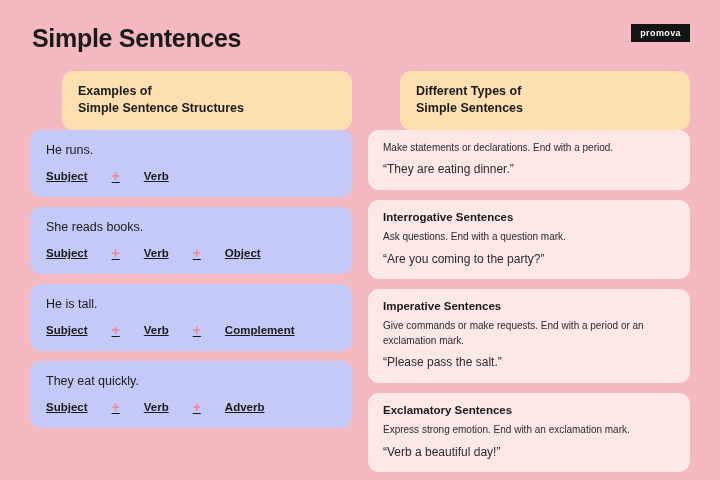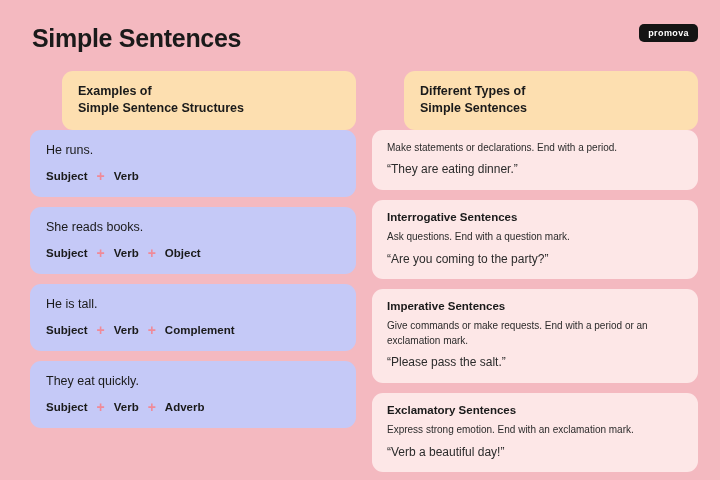--- a/index.html
+++ b/index.html
@@ -11,42 +11,42 @@
     height: 480px;
     background: #f4b9c0;
     font-family: "Liberation Sans", sans-serif;
     overflow: hidden;
   }
   .page {
     position: relative;
     width: 720px;
     height: 480px;
     box-sizing: border-box;
-    padding: 22px 22px 20px 30px;
+    padding: 22px 30px 20px 30px;
   }
   .header {
     display: flex;
     align-items: flex-start;
     justify-content: space-between;
   }
   .title {
     font-size: 25px;
     font-weight: bold;
     color: #1a1a1a;
     letter-spacing: -0.3px;
     margin: 2px 0 0 2px;
   }
   .brand {
     background: #141414;
     color: #ffffff;
     font-size: 9px;
     font-weight: bold;
     letter-spacing: 0.4px;
     padding: 4px 9px 4px 9px;
-    border-radius: 5px;
+    border-radius: 0;
     margin-top: 2px;
   }
   .columns {
     display: flex;
     gap: 16px;
     margin-top: 18px;
   }
   .col {
     flex: 1 1 0;
     display: flex;
@@ -82,24 +82,25 @@
   }
   .struct-example {
     font-size: 12.5px;
     color: #1a1a1a;
     margin-bottom: 12px;
   }
   .struct-formula {
     display: flex;
     align-items: center;
     flex-wrap: wrap;
-    gap: 9px;
+    gap: 24px;
     font-size: 11.5px;
     font-weight: bold;
     color: #1a1a1a;
+    text-decoration: underline;
   }
   .plus {
     color: #f08a98;
     font-size: 14px;
     font-weight: bold;
     line-height: 1;
   }
   
   .type-card {
     background: #fde7e7;

